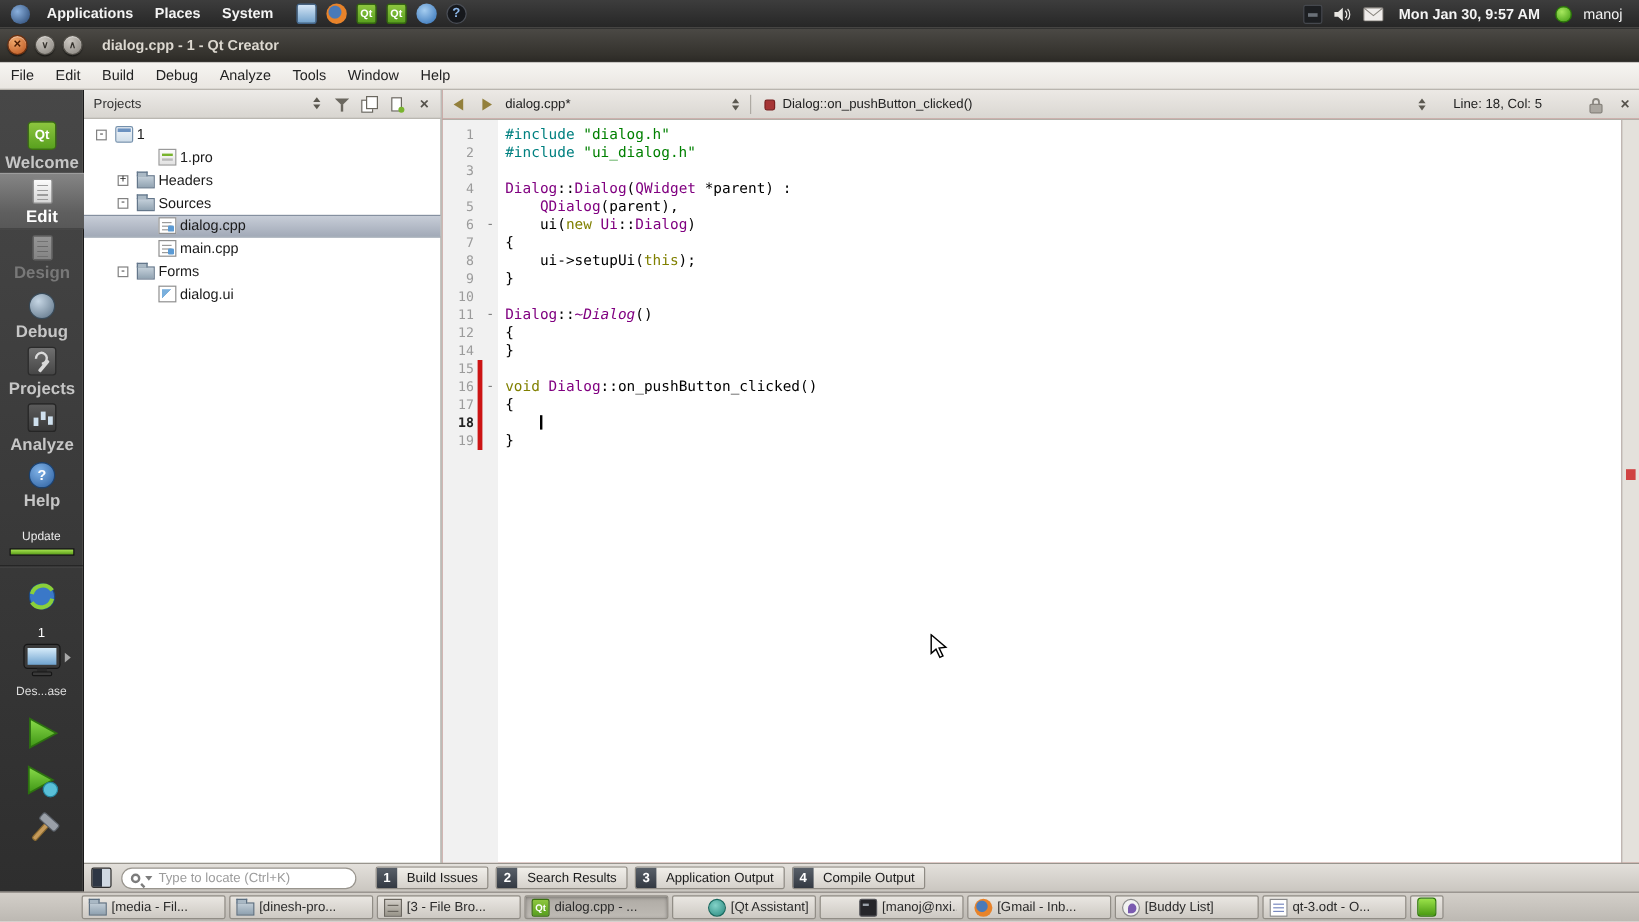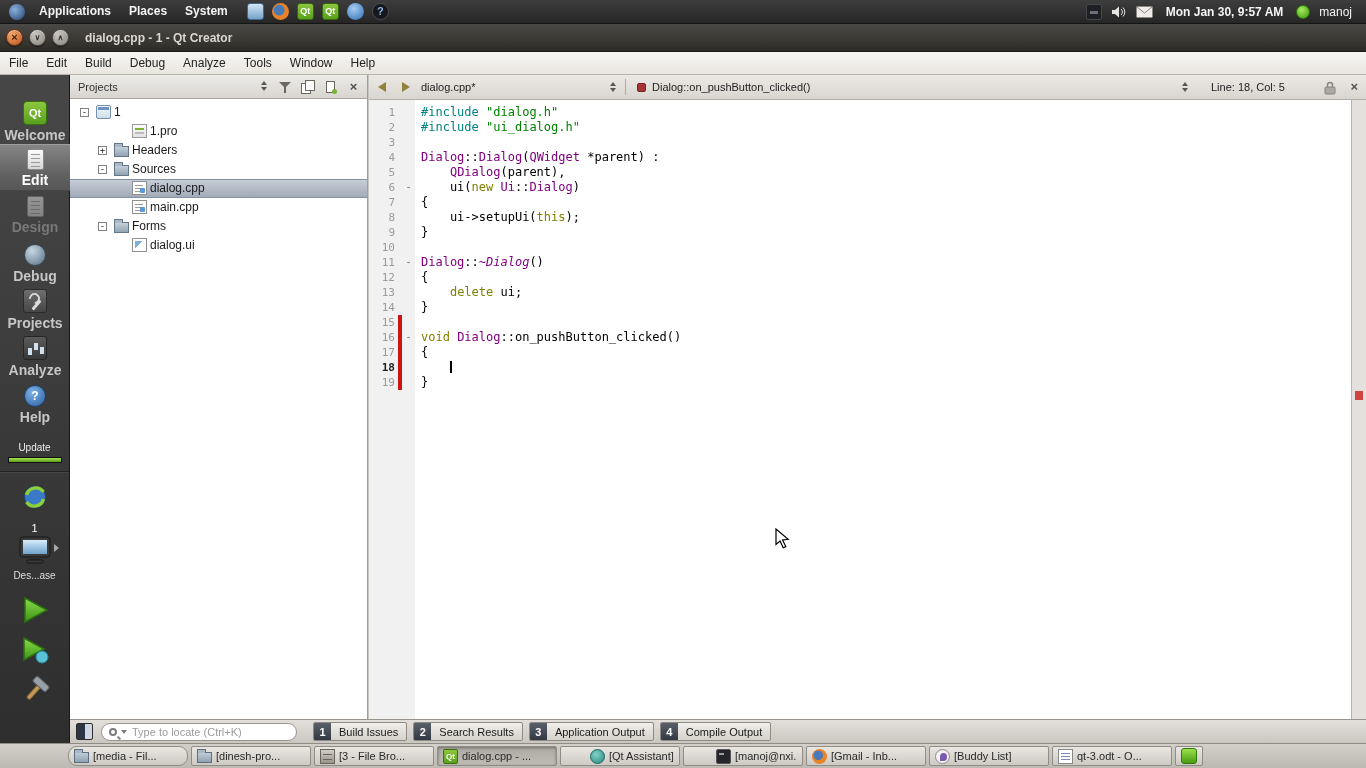--- a/index.html
+++ b/index.html
@@ -460,21 +460,20 @@
         <div class="code-row"><span class="ln">3</span><span class="chgcol"></span><span class="foldcol"></span><span class="codetext"></span></div>
         <div class="code-row"><span class="ln">4</span><span class="chgcol"></span><span class="foldcol"></span><span class="codetext"><span class="c-type">Dialog</span><span class="c-plain">::</span><span class="c-type">Dialog</span><span class="c-plain">(</span><span class="c-type">QWidget</span><span class="c-plain"> *parent) :</span></span></div>
         <div class="code-row"><span class="ln">5</span><span class="chgcol"></span><span class="foldcol"></span><span class="codetext"><span class="c-plain">    </span><span class="c-type">QDialog</span><span class="c-plain">(parent),</span></span></div>
         <div class="code-row"><span class="ln">6</span><span class="chgcol"></span><span class="foldcol">-</span><span class="codetext"><span class="c-plain">    ui(</span><span class="c-kw">new</span><span class="c-plain"> </span><span class="c-type">Ui</span><span class="c-plain">::</span><span class="c-type">Dialog</span><span class="c-plain">)</span></span></div>
         <div class="code-row"><span class="ln">7</span><span class="chgcol"></span><span class="foldcol"></span><span class="codetext"><span class="c-plain">{</span></span></div>
         <div class="code-row"><span class="ln">8</span><span class="chgcol"></span><span class="foldcol"></span><span class="codetext"><span class="c-plain">    ui-&gt;setupUi(</span><span class="c-kw">this</span><span class="c-plain">);</span></span></div>
         <div class="code-row"><span class="ln">9</span><span class="chgcol"></span><span class="foldcol"></span><span class="codetext"><span class="c-plain">}</span></span></div>
         <div class="code-row"><span class="ln">10</span><span class="chgcol"></span><span class="foldcol"></span><span class="codetext"></span></div>
         <div class="code-row"><span class="ln">11</span><span class="chgcol"></span><span class="foldcol">-</span><span class="codetext"><span class="c-type">Dialog</span><span class="c-plain">::</span><span class="c-typei">~Dialog</span><span class="c-plain">()</span></span></div>
         <div class="code-row"><span class="ln">12</span><span class="chgcol"></span><span class="foldcol"></span><span class="codetext"><span class="c-plain">{</span></span></div>
-        <div class="code-row"><span class="ln">13</span><span class="chgcol"></span><span class="foldcol"></span><span class="codetext"><span class="c-plain">    </span><span class="c-kw">delete</span><span class="c-plain"> ui;</span></span></div>
         <div class="code-row"><span class="ln">14</span><span class="chgcol"></span><span class="foldcol"></span><span class="codetext"><span class="c-plain">}</span></span></div>
         <div class="code-row"><span class="ln">15</span><span class="chgcol on"></span><span class="foldcol"></span><span class="codetext"></span></div>
         <div class="code-row"><span class="ln">16</span><span class="chgcol on"></span><span class="foldcol">-</span><span class="codetext"><span class="c-kw">void</span><span class="c-plain"> </span><span class="c-type">Dialog</span><span class="c-plain">::on_pushButton_clicked()</span></span></div>
         <div class="code-row"><span class="ln">17</span><span class="chgcol on"></span><span class="foldcol"></span><span class="codetext"><span class="c-plain">{</span></span></div>
         <div class="code-row"><span class="ln cur">18</span><span class="chgcol on"></span><span class="foldcol"></span><span class="codetext"><span class="c-plain">    </span><span class="caret"></span></span></div>
         <div class="code-row"><span class="ln">19</span><span class="chgcol on"></span><span class="foldcol"></span><span class="codetext"><span class="c-plain">}</span></span></div>
       </div>
   </div>
   <div class="v-scroll">
     <span class="chg-mark"></span>
@@ -502,21 +501,21 @@
         <span class="op-label">Application Output</span>
       </div>
       <div class="op-btn">
         <span class="op-num">4</span>
         <span class="op-label">Compile Output</span>
       </div>
     </span>
 </div>
 
 <div id="taskbar">
-    <div class="tb-item" style="left: 68px; width: 120px; border-radius: 9px;">
+    <div class="tb-item" style="left: 68px; width: 120px;">
       <span class="tbi folder"></span>
       <span class="tb-label">[media - Fil...</span>
     </div>
     <div class="tb-item" style="left: 191px; width: 120px;">
       <span class="tbi folder"></span>
       <span class="tb-label">[dinesh-pro...</span>
     </div>
     <div class="tb-item" style="left: 314px; width: 120px;">
       <span class="tbi cabinet"></span>
       <span class="tb-label">[3 - File Bro...</span>

